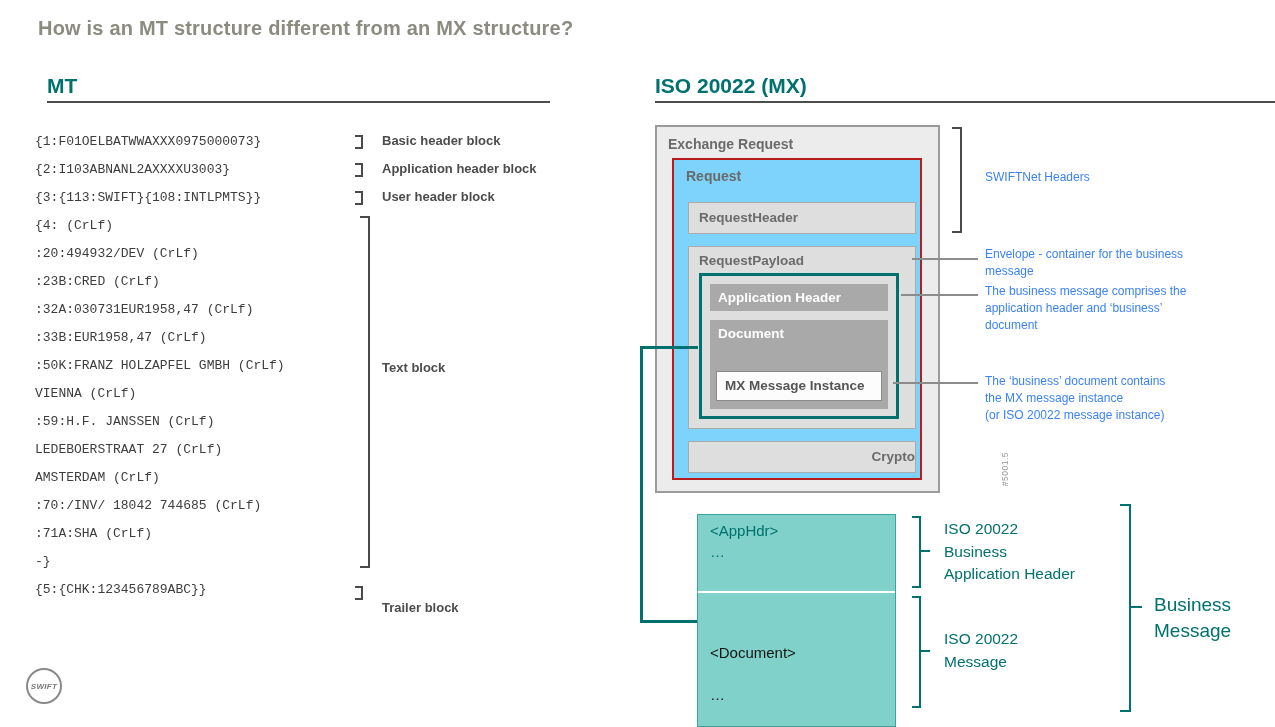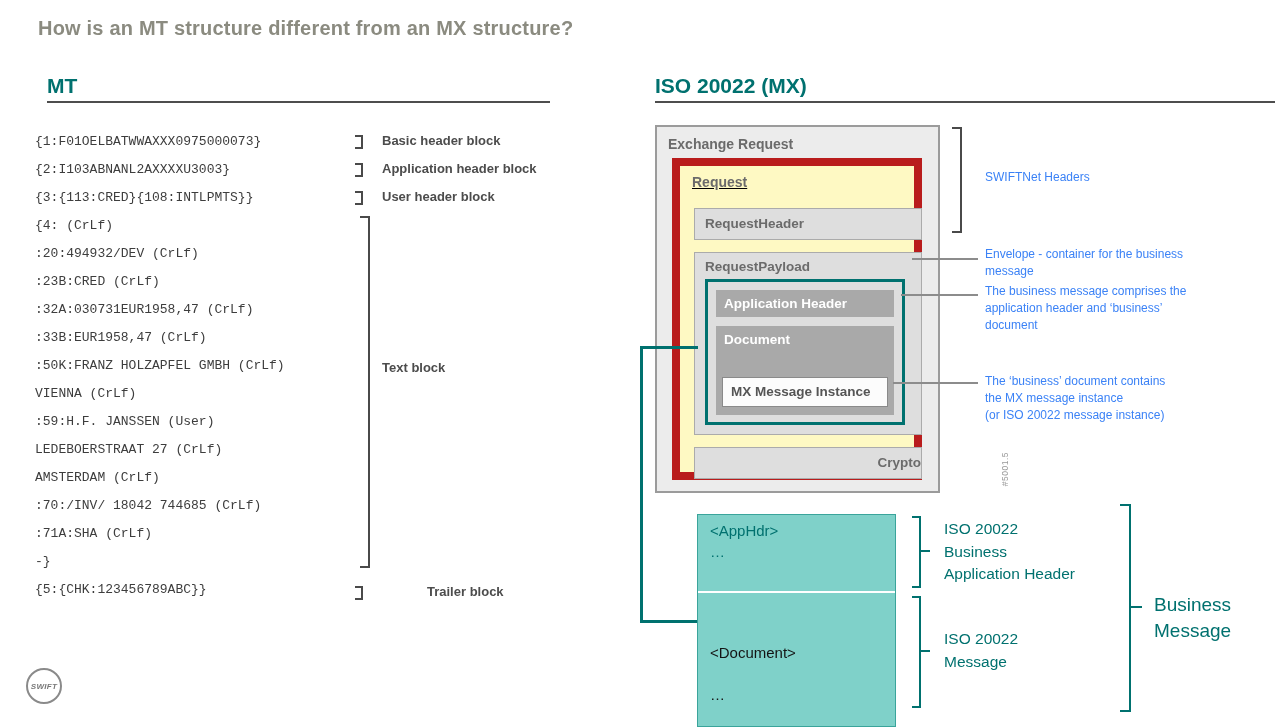--- a/index.html
+++ b/index.html
@@ -20,21 +20,21 @@
   .code-line { height:28px; line-height:28px; font-family:"Liberation Mono", monospace; font-size:13px; color:#3d3d3d; white-space:pre; }
 
   
   .blk-label { font-size:13px; font-weight:bold; color:#4c4c4c; }
   .bracket-sm { width:8px; height:14px; border:2px solid #4a4a4a; border-left:none; }
   .bracket-lg { width:10px; border:2px solid #4a4a4a; border-left:none; }
 
   
   .box-outer { left:655px; top:125px; width:285px; height:368px; background:#ececec; border:2px solid #9b9b9b; }
   .gbox-label { font-weight:bold; color:#6b6b6b; font-size:14px; }
-  .box-request { left:15px; top:31px; width:250px; height:322px; background:#fef9c3; border:8px solid #b91c1c; position:absolute;text-decoration:underline; }
+  .box-request { left:15px; top:31px; width:250px; height:322px; background:#7dd3fc; border:2px solid #b91c1c; position:absolute; }
   .gray-bar { position:absolute; background:#dedede; border:1px solid #ababab; }
   .teal-frame { position:absolute; left:10px; top:26px; width:200px; height:146px; border:3px solid #00716f; }
   .dark-bar { position:absolute; left:8px; right:8px; background:#a9a9a9; color:#ffffff; font-weight:bold; font-size:13.5px; }
   .mx-inst { position:absolute; left:6px; right:6px; bottom:8px; height:30px; background:#fcfcfc; border:1px solid #8a8a8a;
              color:#555555; font-weight:bold; font-size:13.5px; line-height:28px; padding-left:8px; }
 
   
   .ann { font-size:12px; color:#3b82f6; line-height:17px; white-space:pre-line; width:280px; }
   .line-gray { background:#8c8c8c; height:2px; }
   .bracket-gray { width:10px; border:2px solid #4a4a4a; border-left:none; }
@@ -71,29 +71,29 @@
 <div class="canvas">
 
   <div class="abs slide-title">How is an MT structure different from an MX structure?</div>
 
   <div class="abs sec-head" style="left:47px; top:74px;">MT</div>
   <div class="abs rule" style="left:47px; top:101px; width:503px;"></div>
 
   <div class="abs code-block">
       <div class="code-line">{1:F01OELBATWWAXXX0975000073}</div>
       <div class="code-line">{2:I103ABNANL2AXXXXU3003}</div>
-      <div class="code-line">{3:{113:CRED}{108:INTLPMTS}}</div>
+      <div class="code-line">{3:{113:SWIFT}{108:INTLPMTS}}</div>
       <div class="code-line">{4: (CrLf)</div>
       <div class="code-line">:20:494932/DEV (CrLf)</div>
       <div class="code-line">:23B:CRED (CrLf)</div>
       <div class="code-line">:32A:030731EUR1958,47 (CrLf)</div>
       <div class="code-line">:33B:EUR1958,47 (CrLf)</div>
       <div class="code-line">:50K:FRANZ HOLZAPFEL GMBH (CrLf)</div>
       <div class="code-line">VIENNA (CrLf)</div>
-      <div class="code-line">:59:H.F. JANSSEN (User)</div>
+      <div class="code-line">:59:H.F. JANSSEN (CrLf)</div>
       <div class="code-line">LEDEBOERSTRAAT 27 (CrLf)</div>
       <div class="code-line">AMSTERDAM (CrLf)</div>
       <div class="code-line">:70:/INV/ 18042 744685 (CrLf)</div>
       <div class="code-line">:71A:SHA (CrLf)</div>
       <div class="code-line">-}</div>
       <div class="code-line">{5:{CHK:123456789ABC}}</div>
     </div>
 
   <div class="abs bracket-sm" style="left:355px; top:135px;"></div>
   <div class="abs blk-label" style="left:382px; top:133px;">Basic header block</div>
@@ -101,21 +101,21 @@
   <div class="abs bracket-sm" style="left:355px; top:163px;"></div>
   <div class="abs blk-label" style="left:382px; top:161px;">Application header block</div>
 
   <div class="abs bracket-sm" style="left:355px; top:191px;"></div>
   <div class="abs blk-label" style="left:382px; top:189px;">User header block</div>
 
   <div class="abs bracket-lg" style="left:360px; top:216px; height:352px;"></div>
   <div class="abs blk-label" style="left:382px; top:360px;">Text block</div>
 
   <div class="abs bracket-sm" style="left:355px; top:586px;"></div>
-  <div class="abs blk-label" style="left:382px; top:584px;margin-left:45px;">Trailer block</div>
+  <div class="abs blk-label" style="left:382px; top:600px;">Trailer block</div>
 
   <div class="abs sec-head" style="left:655px; top:74px;">ISO 20022 (MX)</div>
   <div class="abs rule" style="left:655px; top:101px; width:620px;"></div>
 
   <div class="abs box-outer">
     <div class="gbox-label" style="padding:9px 0 0 11px;">Exchange Request</div>
 
     <div class="box-request">
       <div class="gbox-label" style="padding:8px 0 0 12px;">Request</div>
 

